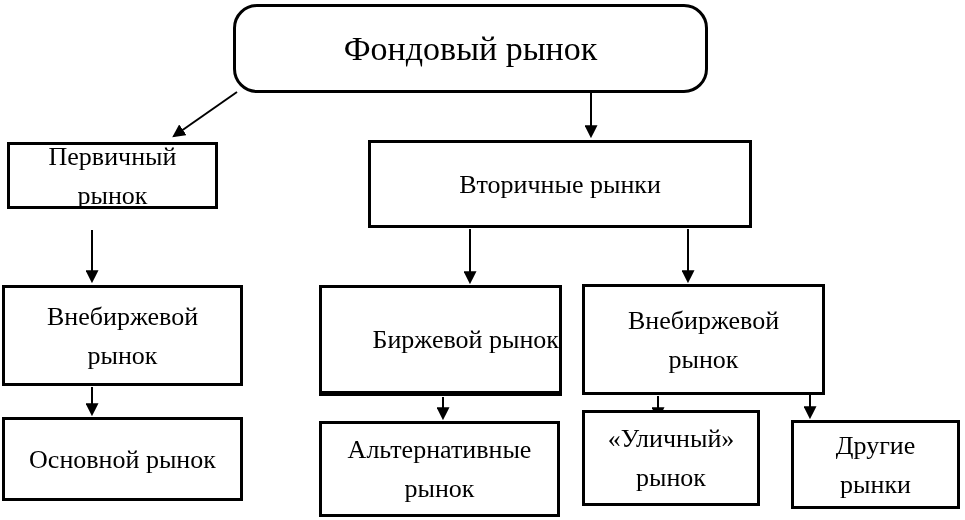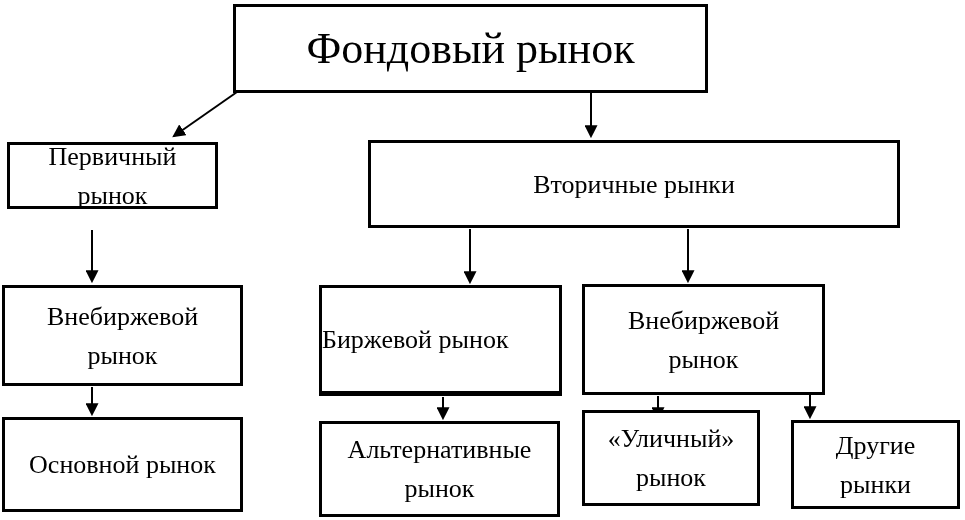--- a/index.html
+++ b/index.html
@@ -24,34 +24,34 @@
     border: 3px solid #000000;
     background: #ffffff;
     display: flex;
     align-items: center;
     justify-content: center;
     text-align: center;
     font-size: 26px;
     line-height: 1.5;
   }
   .node .lbl { display: inline-block; }
-  .node-root { font-size: 44px; }
+  .node-root { font-size: 34px; border-radius: 24px; }
   .split-node {
     position: absolute;
     border: 3px solid #000000;
     background: #ffffff;
     display: flex;
     flex-direction: column;
     font-size: 26px;
     text-align: center;
   }
   .split-node .cell {
     display: flex;
     align-items: center;
-    justify-content: flex-start;
+    justify-content: flex-end;
     flex: 1 1 auto;
   }
   .split-node .cell-top { border-bottom: 2px solid #000000; }
 </style>
 </head>
 <body>
 
 <div class="canvas">
 
   <svg class="arrows" viewBox="0 0 965 520" aria-hidden="true">
@@ -72,39 +72,39 @@
   </svg>
 
   <div class="node node-root" style="left:233px; top:4px; width:475px; height:89px;">
     <span class="lbl">Фондовый рынок</span>
   </div>
 
   <div class="node" style="left:7px; top:142px; width:211px; height:67px;align-items:center;">
     <span class="lbl" style="max-width:150px;">Первичный рынок</span>
   </div>
 
-  <div class="node" style="left:368px; top:140px; width:532px; height:88px;">
+  <div class="node" style="left:368px; top:140px; width:384px; height:88px;">
     <span class="lbl">Вторичные рынки</span>
   </div>
 
   <div class="node" style="left:2px; top:285px; width:241px; height:101px;">
     <span class="lbl" style="max-width:175px;">Внебиржевой рынок</span>
   </div>
 
   <div class="split-node" style="left:319px; top:285px; width:243px; height:111px;">
     <div class="cell cell-top">
       <span class="lbl">Биржевой рынок</span>
     </div>
   </div>
 
   <div class="node" style="left:582px; top:284px; width:243px; height:111px;">
     <span class="lbl" style="max-width:175px;">Внебиржевой рынок</span>
   </div>
 
-  <div class="node" style="left:2px; top:417px; width:241px; height:95px;">
+  <div class="node" style="left:2px; top:417px; width:241px; height:84px;">
     <span class="lbl">Основной рынок</span>
   </div>
 
   <div class="node" style="left:319px; top:421px; width:241px; height:96px;">
     <span class="lbl" style="max-width:210px;">Альтернативные рынок</span>
   </div>
 
   <div class="node" style="left:582px; top:410px; width:178px; height:96px;">
     <span class="lbl" style="max-width:145px;">«Уличный» рынок</span>
   </div>

